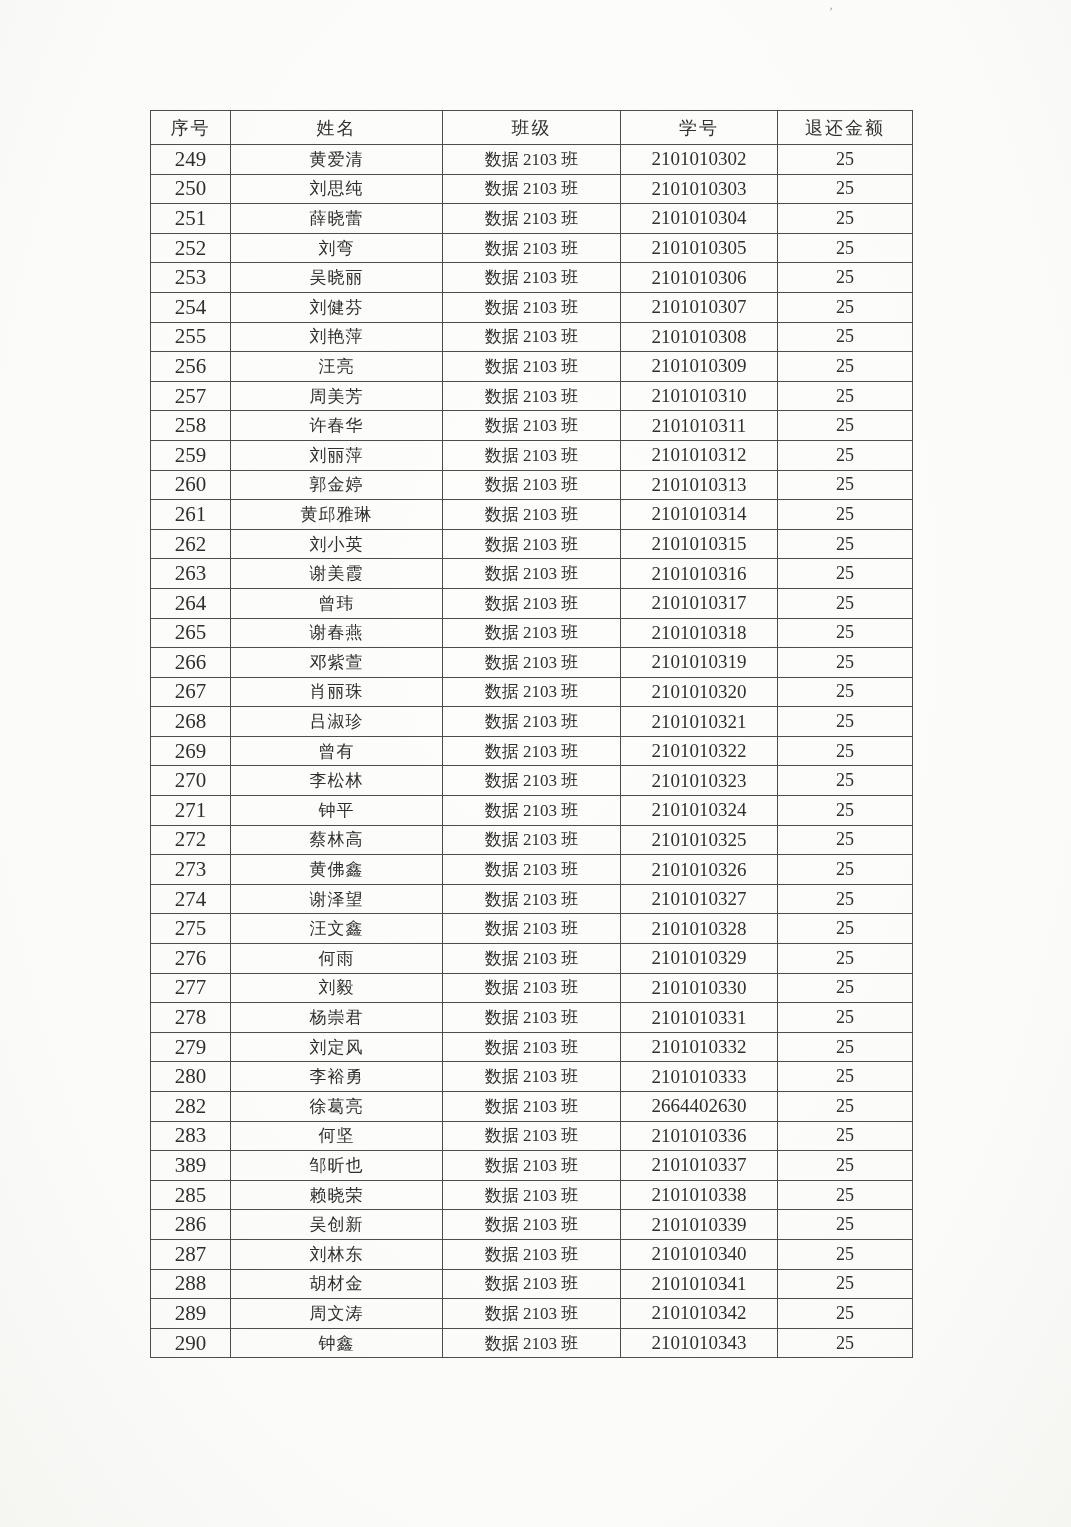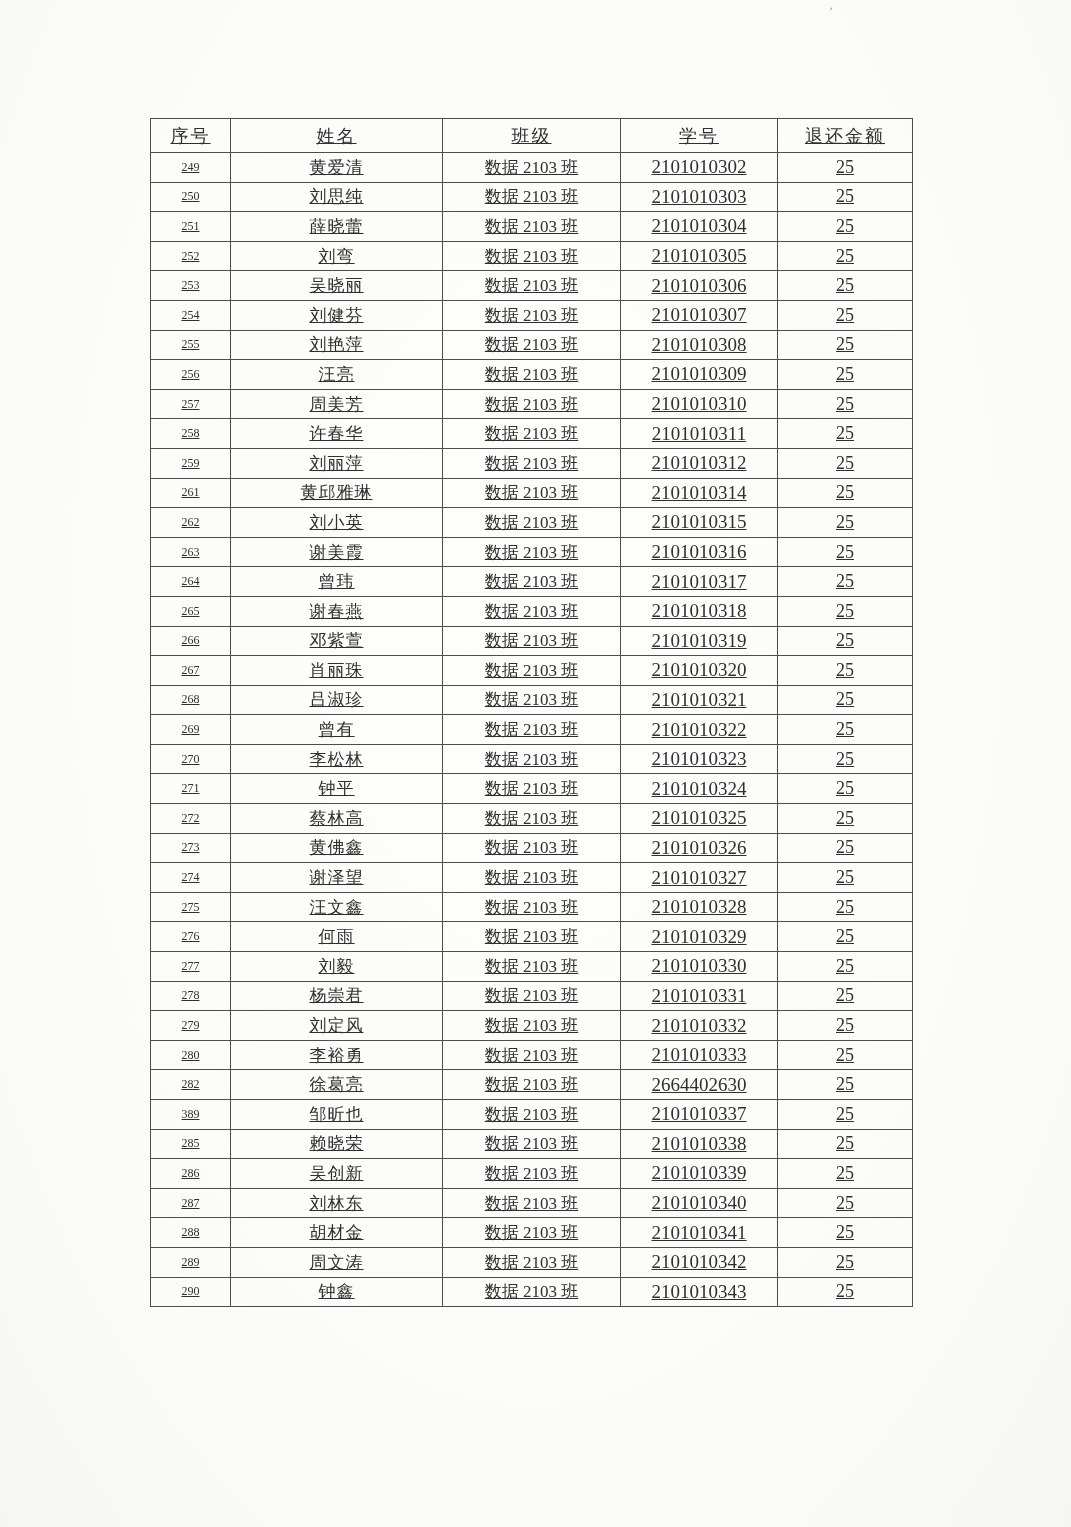--- a/index.html
+++ b/index.html
@@ -23,26 +23,25 @@
     left: 829px;
     top: 4px;
     font-size: 13px;
     color: #9a9a9a;
     transform: rotate(18deg);
     user-select: none;
   }
   table.doc-table {
     position: absolute;
     left: 150px;
-    top: 118px;
+    top: 110px;
     width: 762px;
     height: 993px;
     border-collapse: collapse;
     table-layout: fixed;
-    text-decoration: underline;
   }
   .doc-table col.c-seq    { width: 80px;  }
   .doc-table col.c-name   { width: 212px; }
   .doc-table col.c-class  { width: 178px; }
   .doc-table col.c-id     { width: 157px; }
   .doc-table col.c-amount { width: 135px; }
   .doc-table th, .doc-table td {
     border: 1px solid #4d4d4d;
     text-align: center;
     vertical-align: middle;
@@ -50,21 +49,21 @@
     overflow: hidden;
     white-space: nowrap;
   }
   .doc-table th {
     height: 33px;
     font-size: 18px;
     font-weight: normal;
     letter-spacing: 2px;
   }
   .doc-table td { height: 28.6px; }
-  td.cell-seq    { font-size: 12px; }
+  td.cell-seq    { font-size: 21px; }
   td.cell-name   { font-size: 17px; letter-spacing: 1px; }
   td.cell-class  { font-size: 17px; }
   td.cell-id     { font-size: 19px; margin-top: 32px; }
   td.cell-amount { font-size: 18px; }
 </style>
 </head>
 <body>
 
 <div class="page">
 
@@ -170,20 +169,27 @@
         </tr>
 
         <tr>
           <td class="cell-seq">259</td>
           <td class="cell-name">刘丽萍</td>
           <td class="cell-class">数据 2103 班</td>
           <td class="cell-id">2101010312</td>
           <td class="cell-amount">25</td>
         </tr>
 
+        <tr>
+          <td class="cell-seq">260</td>
+          <td class="cell-name">郭金婷</td>
+          <td class="cell-class">数据 2103 班</td>
+          <td class="cell-id">2101010313</td>
+          <td class="cell-amount">25</td>
+        </tr>
 
         <tr>
           <td class="cell-seq">261</td>
           <td class="cell-name">黄邱雅琳</td>
           <td class="cell-class">数据 2103 班</td>
           <td class="cell-id">2101010314</td>
           <td class="cell-amount">25</td>
         </tr>
 
         <tr>
@@ -340,20 +346,27 @@
 
 
         <tr>
           <td class="cell-seq">282</td>
           <td class="cell-name">徐葛亮</td>
           <td class="cell-class">数据 2103 班</td>
           <td class="cell-id">2664402630</td>
           <td class="cell-amount">25</td>
         </tr>
 
+        <tr>
+          <td class="cell-seq">283</td>
+          <td class="cell-name">何坚</td>
+          <td class="cell-class">数据 2103 班</td>
+          <td class="cell-id">2101010336</td>
+          <td class="cell-amount">25</td>
+        </tr>
 
         <tr>
           <td class="cell-seq">389</td>
           <td class="cell-name">邹昕也</td>
           <td class="cell-class">数据 2103 班</td>
           <td class="cell-id">2101010337</td>
           <td class="cell-amount">25</td>
         </tr>
 
         <tr>

